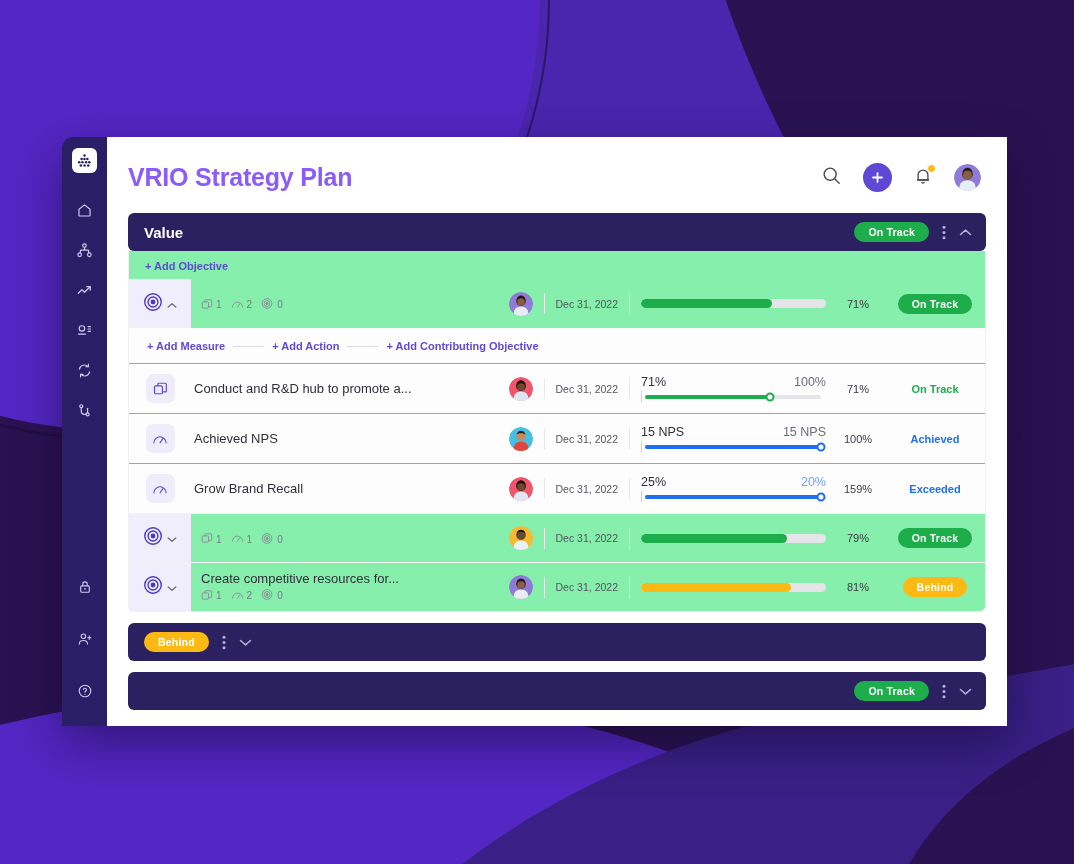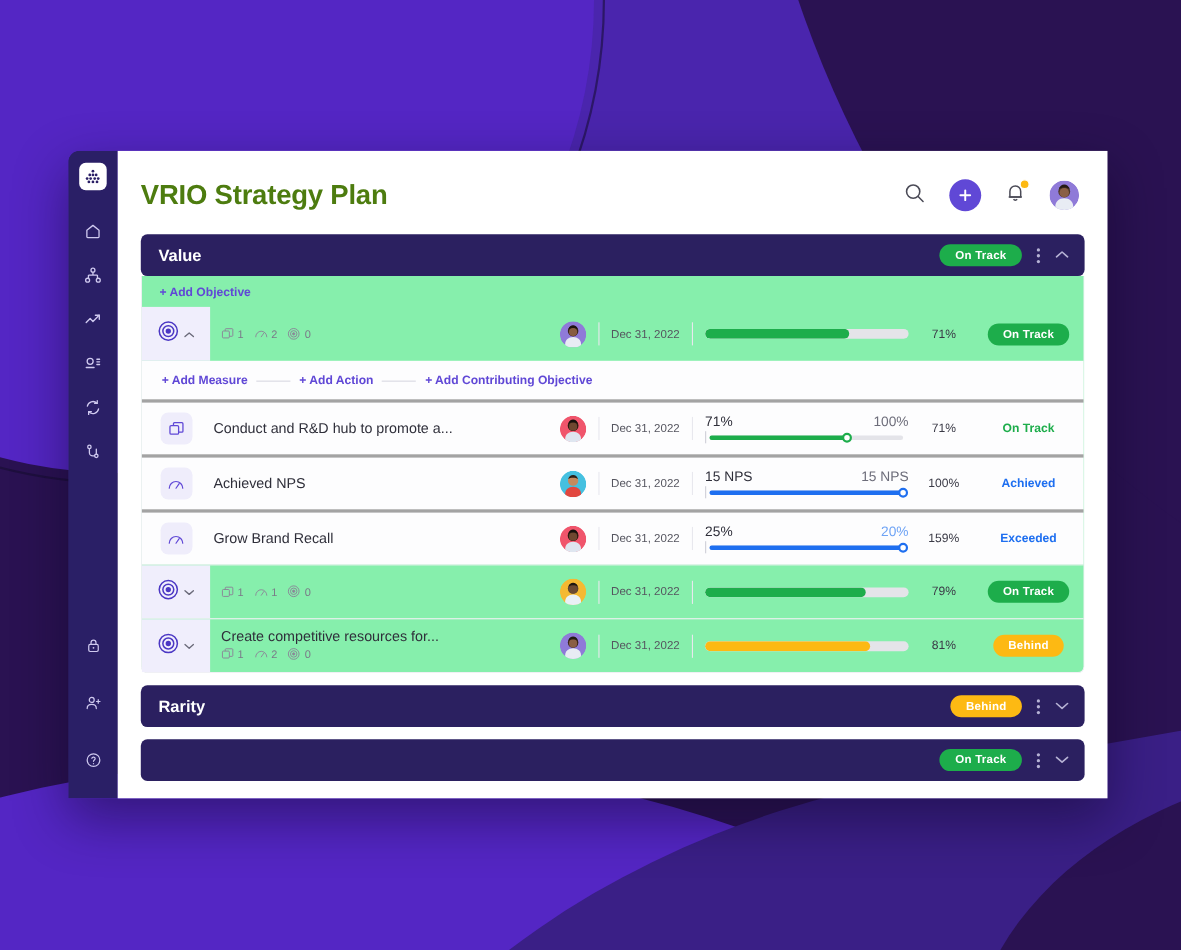--- a/index.html
+++ b/index.html
@@ -84,21 +84,21 @@
   .content {
     position: absolute; left: 45px; top: 0; right: 0; bottom: 0;
     background: #ffffff; overflow: hidden;
   }
 
   .topbar {
     display: flex; align-items: center; justify-content: space-between;
     padding: 26px 26px 0 21px;
   }
   .page-title {
-    font-size: 25px; font-weight: bold; color: #4d7c0f;
+    font-size: 25px; font-weight: bold; color: #8b5cf6;
     letter-spacing: -0.2px;
   }
   .topbar-actions { display: flex; align-items: center; gap: 21px; }
   .icon-btn { cursor: pointer; display: flex; align-items: center; justify-content: center; }
   .add-btn {
     width: 29px; height: 29px; border-radius: 50%; background: #6048d6;
     display: flex; align-items: center; justify-content: center; cursor: pointer;
   }
   .bell-wrap { position: relative; cursor: pointer; }
   .bell-dot {
@@ -171,21 +171,21 @@
   .measures-block { background: #fdfdfe; }
   .add-links {
     display: flex; align-items: center; padding: 12px 0 11px 18px;
     font-size: 11px; font-weight: bold; color: #6048d6;
   }
   .add-links span { cursor: pointer; white-space: nowrap; }
   .dash { width: 31px; height: 1px; background: #d8d8e2; margin: 0 8px; }
 
   .measure-row {
     display: flex; align-items: center; height: 50px;
-    border-top: 3px solid #a3a3a3;
+    border-top: 1px solid #a3a3a3;
   }
   .m-icon-cell {
     width: 62px; height: 100%; display: flex; align-items: center;
     justify-content: center; flex-shrink: 0;
   }
   .m-icon-box {
     width: 29px; height: 29px; border-radius: 7px; background: #efedfb;
     display: flex; align-items: center; justify-content: center;
   }
   .m-title-cell { flex: 1; min-width: 0; padding-left: 3px; }
@@ -754,21 +754,20 @@
             <div class="pct-cell">81%</div>
             <div class="status-cell">
               <span class="badge behind">Behind</span>
             </div>
           </div>
         </div>
       </div>
 
       <div class="section">
         <div class="section-header">
-          <div class="section-title">Rarity</div>
           <div class="badge behind">Behind</div>
           <div class="kebab">
             <svg width="4" height="15" viewBox="0 0 4 15" fill="#b6b2d4">
               <circle cx="2" cy="2.2" r="1.5"></circle>
                 <circle cx="2" cy="7.5" r="1.5"></circle>
                 <circle cx="2" cy="12.8" r="1.5"></circle>
             </svg>
           </div>
           <div class="chev">
             <span>

